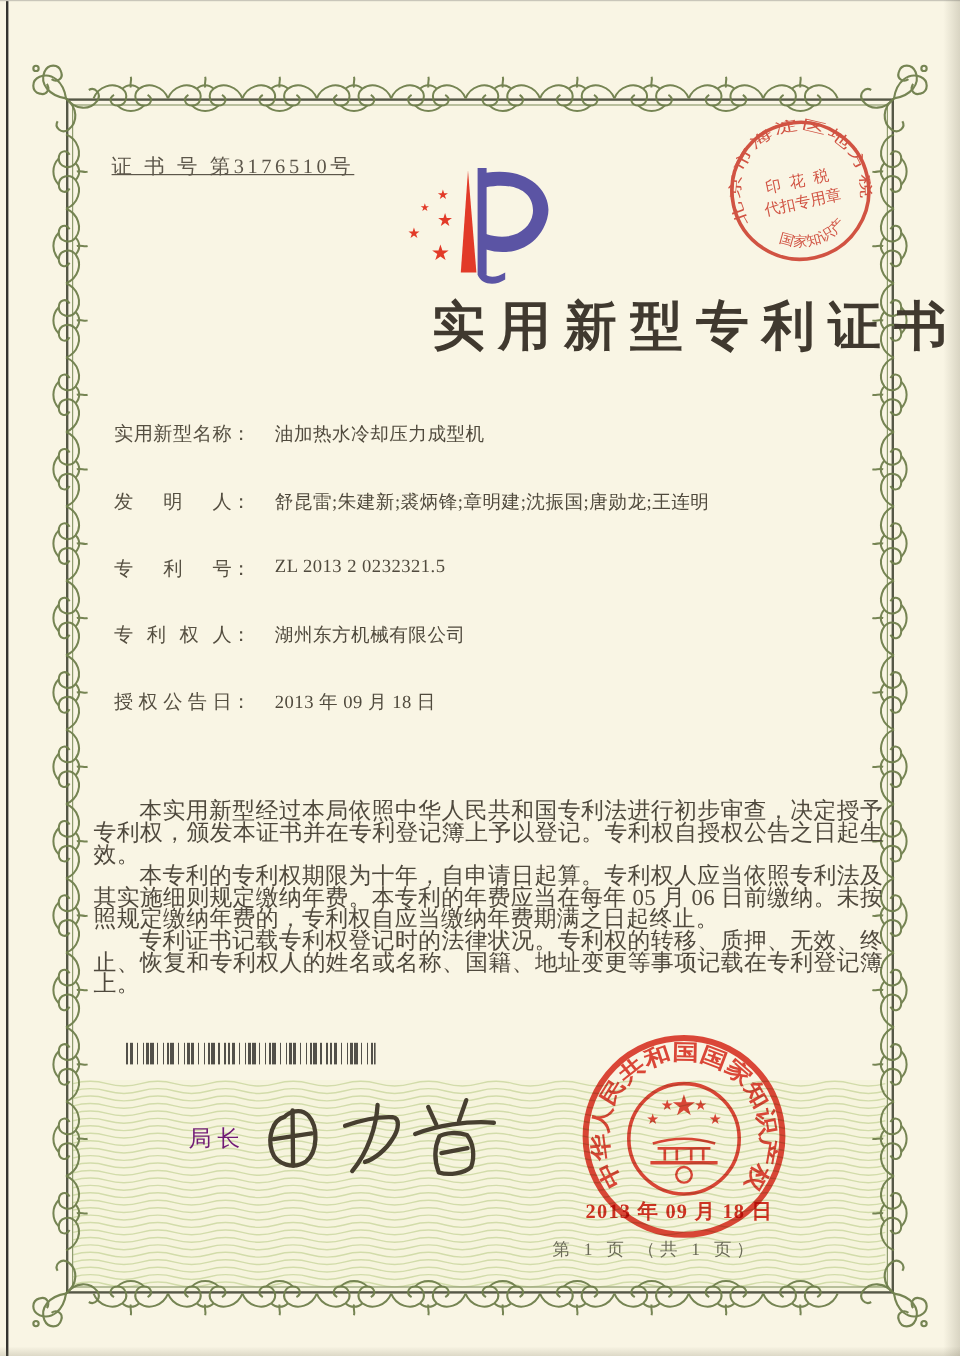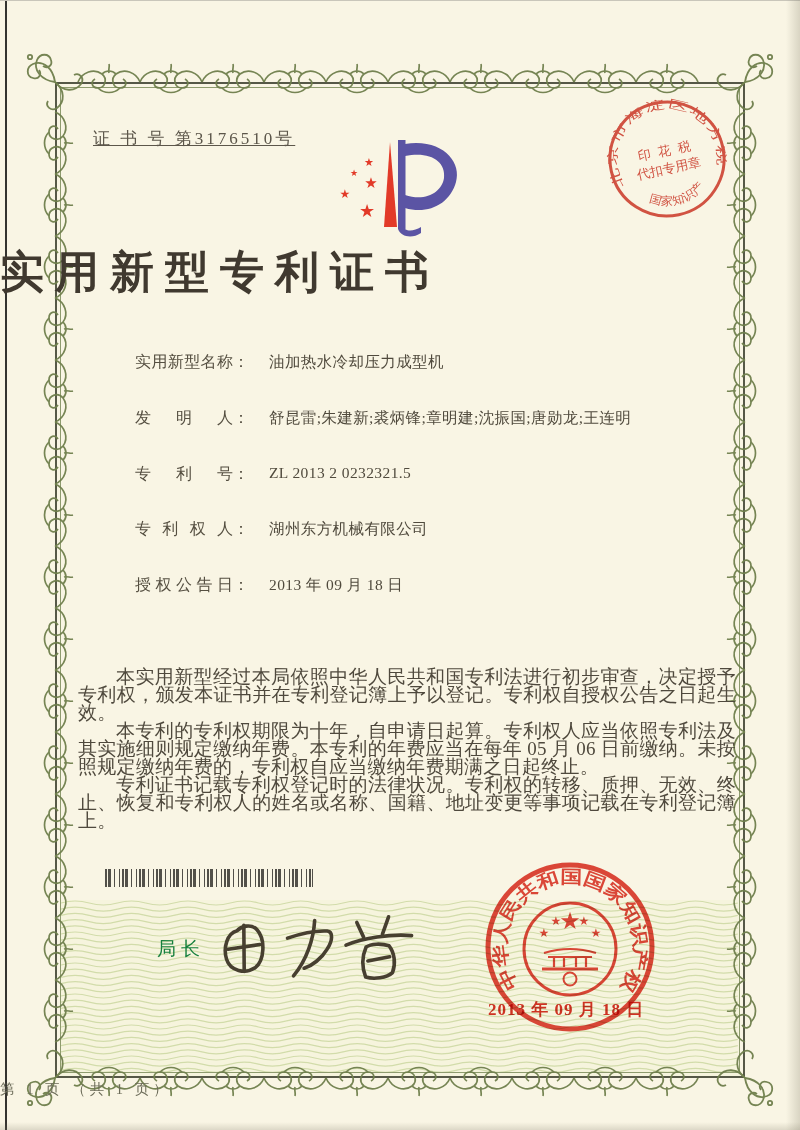--- a/index.html
+++ b/index.html
@@ -12,39 +12,39 @@
   .abs{position:absolute;}
   
   .edge-left{left:5px;top:0;width:2px;height:1130px;background:#34332f;}
   .edge-top{left:0;top:0;width:800px;height:1px;background:#c9c6ba;}
   .edge-right{right:0;top:0;width:14px;height:1130px;background:linear-gradient(to right,rgba(0,0,0,0),rgba(120,115,95,.25));}
   .edge-bottom{left:0;bottom:0;width:800px;height:8px;background:linear-gradient(to bottom,rgba(0,0,0,0),rgba(120,115,95,.22));}
   
   .frame-outer{left:55px;top:82px;width:690px;height:996px;border:2px solid #565847;box-sizing:border-box;}
   .frame-inner{left:60px;top:87px;width:680px;height:986px;border:1px solid #8e9b6e;box-sizing:border-box;}
   .cert-no{left:93px;top:127px;font-size:17px;letter-spacing:3px;color:#5c564a;text-decoration:underline;}
-  .title{left:0;top:243px;width:800px;text-align:left;font-size:44px;font-weight:600;letter-spacing:11px;color:#40392f;}
+  .title{left:0;top:243px;width:800px;text-align:right;font-size:44px;font-weight:600;letter-spacing:11px;color:#40392f;}
   .fields{left:95px;top:352px;width:620px;}
   .field-row{height:55.8px;font-size:16px;color:#554f41;white-space:nowrap;}
-  .f-label{display:inline-block;width:98px;text-align:justify;text-align-last:justify;vertical-align:top;margin-left:40px;}
+  .f-label{display:inline-block;width:98px;text-align:justify;text-align-last:justify;vertical-align:top;}
   .f-colon{display:inline-block;vertical-align:top;}
   .f-value{display:inline-block;font-size:15.5px;margin-left:20px;letter-spacing:.4px;vertical-align:top;color:#504a3d;}
   .paras{left:78px;top:668px;width:658px;font-size:19px;line-height:18px;text-align:justify;color:#4f493d;letter-spacing:.3px;}
   .paras p{margin:0;text-indent:2em;}
   .barcode{left:105px;top:869px;width:208px;height:18px;
     background:repeating-linear-gradient(90deg,#35332e 0 2px,rgba(0,0,0,0) 2px 3px,#35332e 3px 6px,rgba(0,0,0,0) 6px 9px,#35332e 9px 10px,rgba(0,0,0,0) 10px 14px,#35332e 14px 15px,rgba(0,0,0,0) 15px 17px);
     opacity:.85;}
   .band-tint{left:61px;top:900px;width:679px;height:176px;background:#f6f4dd;}
-  .juzhang{left:157px;top:936px;font-size:19px;letter-spacing:5px;color:#15803d;font-family:"Liberation Sans","DejaVu Sans",sans-serif;text-align:right;}
+  .juzhang{left:157px;top:936px;font-size:19px;letter-spacing:5px;color:#701a75;font-family:"Liberation Sans","DejaVu Sans",sans-serif;text-align:right;}
   .sig-svg{left:208px;top:896px;}
   .sr{position:absolute;opacity:0;pointer-events:none;left:260px;top:930px;}
   .seal-top{left:604px;top:96px;transform:rotate(-12deg);mix-blend-mode:multiply;}
   .seal-big{left:482px;top:857px;mix-blend-mode:multiply;}
   .seal-date{left:488px;top:998px;font-size:17px;letter-spacing:1px;color:#d63527;font-weight:bold;mix-blend-mode:multiply;}
-  .footer{left:0;top:1080px;width:632px;text-align:left;font-size:14.5px;letter-spacing:4px;color:#6b6b58;}
+  .footer{left:0;top:1032px;width:632px;text-align:right;font-size:14.5px;letter-spacing:4px;color:#6b6b58;}
   svg{overflow:visible;}
 </style>
 </head>
 <body>
 
 <div class="abs edge-left"></div>
 <div class="abs edge-top"></div>
 <div class="abs edge-right"></div>
 <div class="abs edge-bottom"></div>
 

